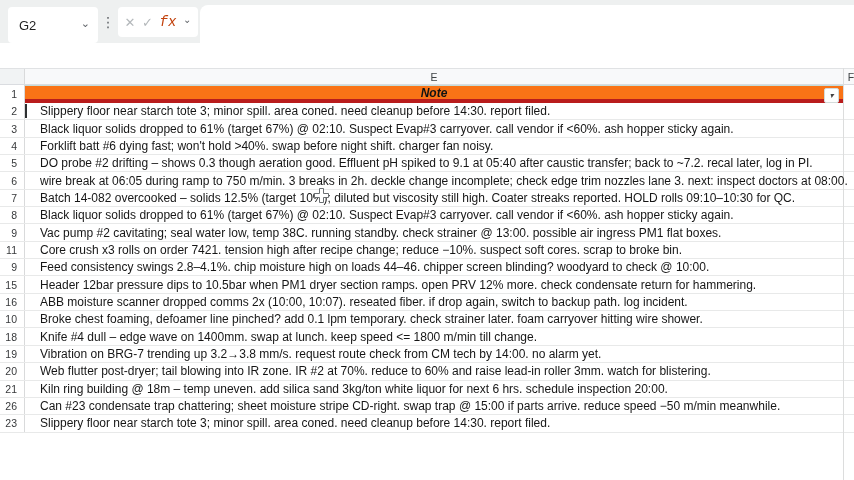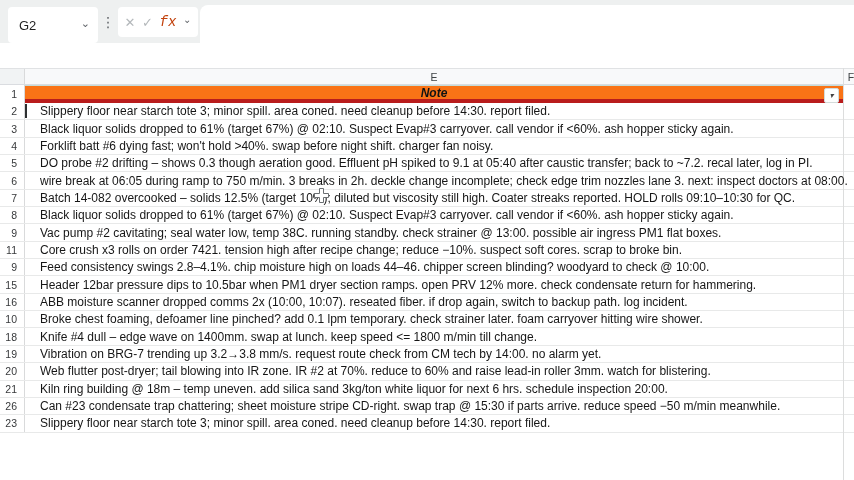--- a/index.html
+++ b/index.html
@@ -167,21 +167,21 @@
       <div class="grid-row">
         <div class="rownum">20</div>
         <div class="cell">Web flutter post-dryer; tail blowing into IR zone. IR #2 at 70%. reduce to 60% and raise lead-in roller 3mm. watch for blistering.</div>
       </div>
       <div class="grid-row">
         <div class="rownum">21</div>
         <div class="cell">Kiln ring building @ 18m – temp uneven. add silica sand 3kg/ton white liquor for next 6 hrs. schedule inspection 20:00.</div>
       </div>
       <div class="grid-row">
         <div class="rownum">26</div>
-        <div class="cell">Can #23 condensate trap chattering; sheet moisture stripe CD-right. swap trap @ 15:30 if parts arrive. reduce speed −50 m/min meanwhile.</div>
+        <div class="cell">Can #23 condensate trap chattering; sheet moisture stripe CD-right. swap trap @ 15:00 if parts arrive. reduce speed −50 m/min meanwhile.</div>
       </div>
       <div class="grid-row">
         <div class="rownum">23</div>
         <div class="cell">Slippery floor near starch tote 3; minor spill. area coned. need cleanup before 14:30. report filed.</div>
       </div>
     </div>
 
   <div class="f-border"></div>
 
   <div class="active-indicator"></div>

